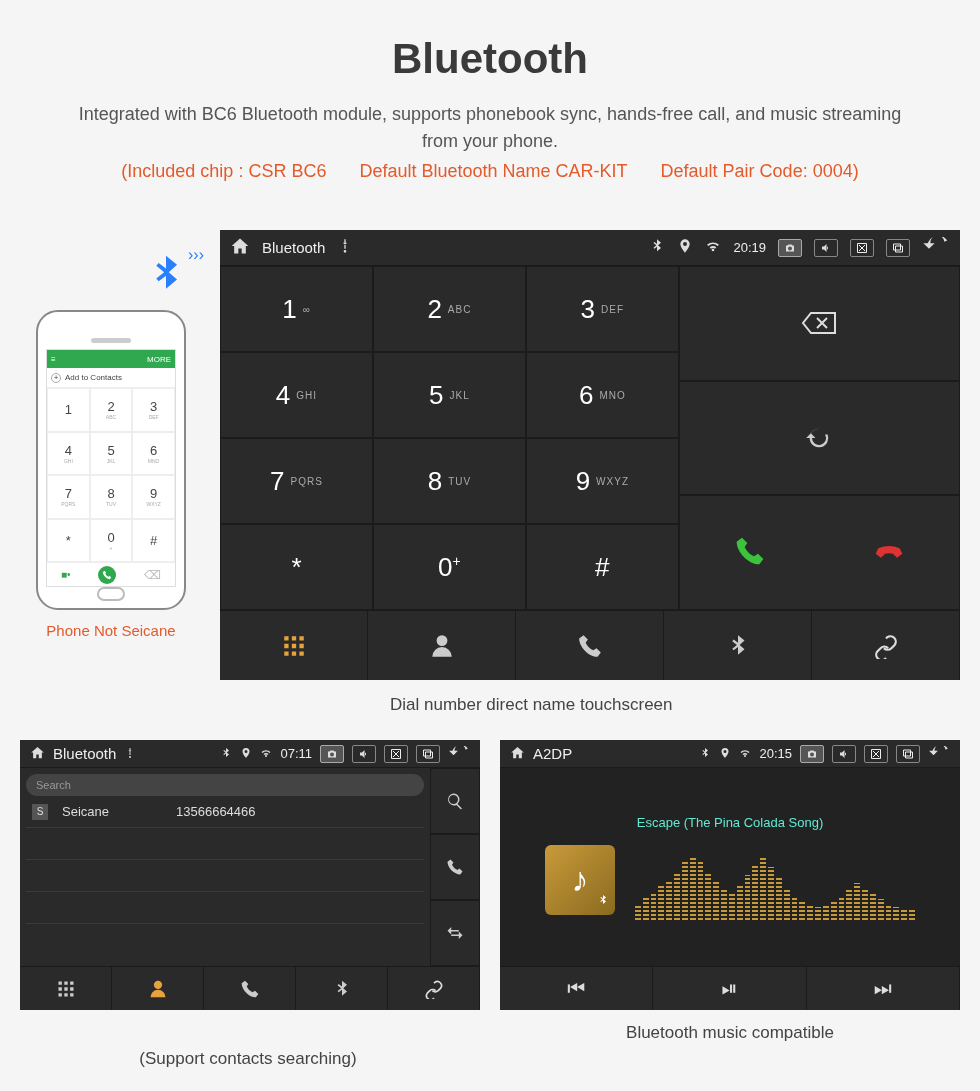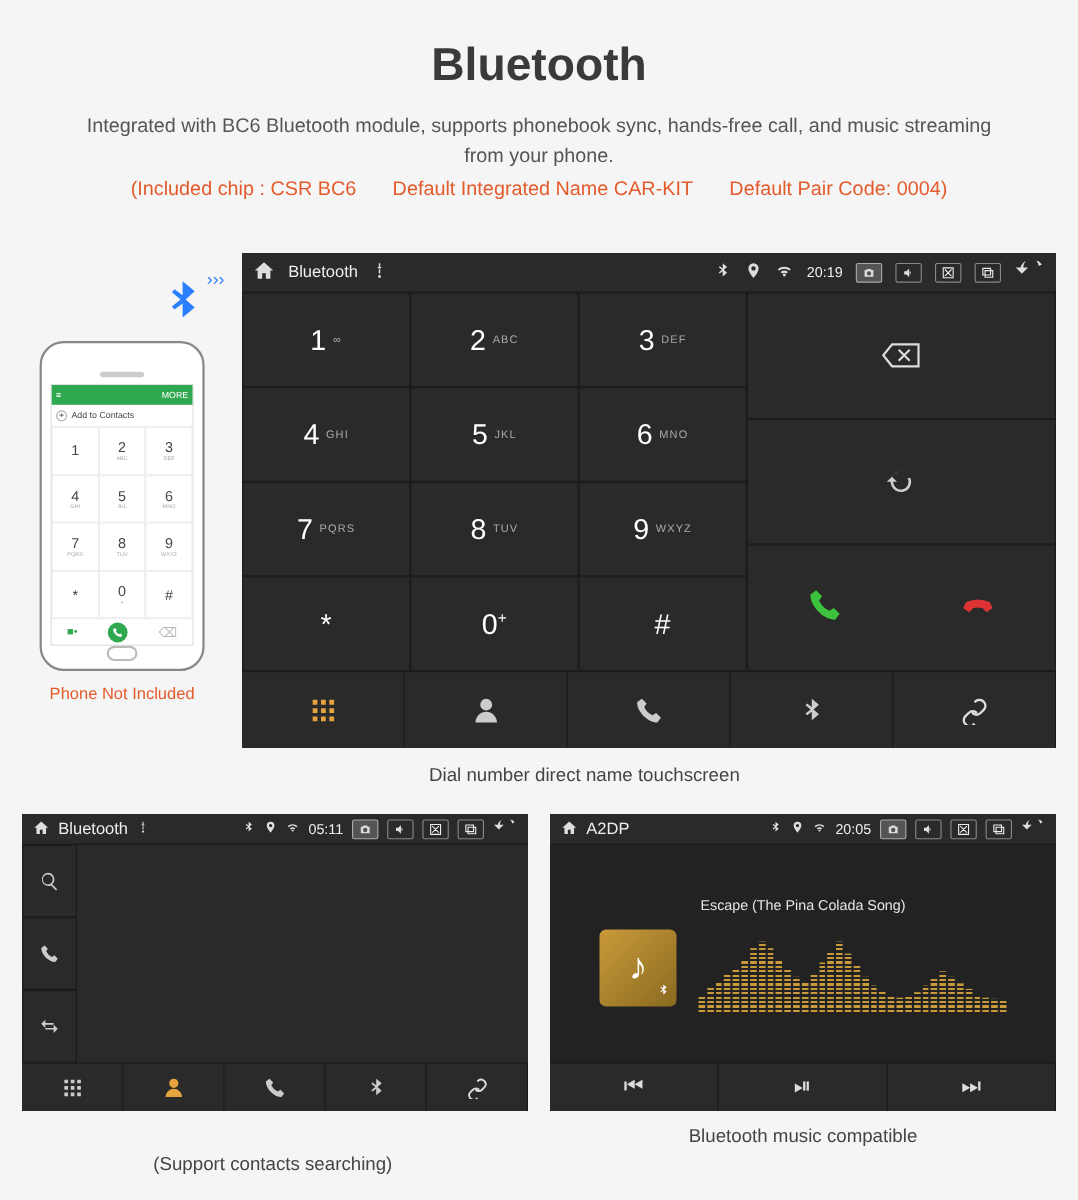--- a/index.html
+++ b/index.html
@@ -84,21 +84,21 @@
   .pb-tabs .tab.active svg{fill:#e6a23c;}
   .cap-pb{position:absolute;left:68px;top:1020px;font-size:17px;color:#444;text-align:center;width:360px;line-height:1.5;}
 
   
   .unit-music{left:500px;top:740px;width:460px;height:270px;}
   .unit-music .u-status{height:28px;font-size:11px;gap:8px;}
   .unit-music .u-status svg{width:12px;height:12px;}
   .unit-music .u-status .home svg{width:15px;height:15px;}
   .unit-music .u-status .back svg{width:22px;height:14px;}
   .music-body{flex:1;display:flex;flex-direction:column;align-items:center;justify-content:center;background:#222;}
-  .music-track{color:#e5e5e5;font-size:13px;margin-bottom:10px;}
+  .music-track{color:#5eead4;font-size:13px;margin-bottom:10px;}
   .music-art{display:flex;align-items:center;gap:20px;}
   .music-art .cover{width:70px;height:70px;background:linear-gradient(135deg,#c99a3a,#8a6a20);border-radius:6px;display:flex;align-items:center;justify-content:center;color:#fff;font-size:30px;position:relative;}
   .music-art .cover .note{font-size:34px;}
   .music-art .cover .bt{position:absolute;bottom:6px;right:6px;font-size:12px;}
   .music-art .viz{width:280px;height:80px;display:flex;align-items:flex-end;gap:2px;}
   .music-art .viz span{flex:1;background:repeating-linear-gradient(to top,#c99a3a 0 2px,transparent 2px 4px);}
   .music-ctrl{height:44px;display:flex;border-top:1px solid #1a1a1a;}
   .music-ctrl .mc{flex:1;display:flex;align-items:center;justify-content:center;border-right:1px solid #1a1a1a;color:#ddd;font-size:20px;}
   .cap-music{position:absolute;left:540px;top:1020px;font-size:17px;color:#444;text-align:center;width:380px;line-height:1.5;}
 </style>
@@ -162,21 +162,21 @@
     </symbol>
   <symbol id="i-arrows" viewBox="0 0 24 24">
       <path d="M7 4l-5 5 5 5V10h10V8H7V4zm10 6v4H7v2h10v4l5-5-5-5z"></path>
     </symbol>
 </svg>
 
 <h1 class="page-title">Bluetooth</h1>
 <p class="page-desc">Integrated with BC6 Bluetooth module, supports phonebook sync, hands-free call, and music streaming from your phone.</p>
 <p class="page-specs">
   <span>(Included chip : CSR BC6</span>
-  <span>Default Integrated Name CAR-KIT</span>
+  <span>Default Bluetooth Name CAR-KIT</span>
   <span>Default Pair Code: 0004)</span>
 </p>
 
 <div class="phone-col">
   <div class="bt-icon">
     <svg viewBox="0 0 24 24" width="44" height="44" fill="#2a7fff">
         <use href="#i-bt"></use>
       </svg>
     <span class="sig">›››</span>
   </div>
@@ -243,21 +243,21 @@
         <span class="call">
             <svg width="10" height="10" fill="#fff">
               <use href="#i-phone"></use>
             </svg>
           </span>
         <span class="del">⌫</span>
       </div>
     </div>
     <div class="phone-home"></div>
   </div>
-  <div class="phone-note">Phone Not Included</div>
+  <div class="phone-note">Phone Not Seicane</div>
 </div>
 
 <div class="unit unit-main">
   <div class="u-status">
     <span class="home"><svg>
           <use href="#i-home"></use>
         </svg></span>
     <span class="title">Bluetooth</span>
     <span><svg>
           <use href="#i-usb"></use>
@@ -408,21 +408,21 @@
     <span class="spacer"></span>
     <span><svg>
           <use href="#i-bt"></use>
         </svg></span>
     <span><svg>
           <use href="#i-pin"></use>
         </svg></span>
     <span><svg>
           <use href="#i-wifi"></use>
         </svg></span>
-    <span class="time">05:11</span>
+    <span class="time">07:11</span>
     <span class="box cam">
         <svg>
           <use href="#i-cam"></use>
         </svg>
       </span>
     <span class="box">
         <svg>
           <use href="#i-vol"></use>
         </svg>
       </span>
@@ -434,20 +434,31 @@
     <span class="box">
         <svg>
           <use href="#i-recent"></use>
         </svg>
       </span>
     <span class="back"><svg>
           <use href="#i-back"></use>
         </svg></span>
   </div>
   <div class="pb-body">
+    <div class="pb-list">
+      <div class="pb-search">Search</div>
+      <div class="pb-row">
+        <span class="badge">S</span>
+        <span class="name">Seicane</span>
+        <span>13566664466</span>
+      </div>
+      <div class="pb-row"></div>
+      <div class="pb-row"></div>
+      <div class="pb-row"></div>
+    </div>
     <div class="pb-side">
       <div class="sbtn">
           <svg>
             <use href="#i-search"></use>
           </svg>
         </div>
       <div class="sbtn">
           <svg>
             <use href="#i-phone"></use>
           </svg>
@@ -500,21 +511,21 @@
     <span class="spacer"></span>
     <span><svg>
           <use href="#i-bt"></use>
         </svg></span>
     <span><svg>
           <use href="#i-pin"></use>
         </svg></span>
     <span><svg>
           <use href="#i-wifi"></use>
         </svg></span>
-    <span class="time">20:05</span>
+    <span class="time">20:15</span>
     <span class="box cam">
         <svg>
           <use href="#i-cam"></use>
         </svg>
       </span>
     <span class="box">
         <svg>
           <use href="#i-vol"></use>
         </svg>
       </span>

